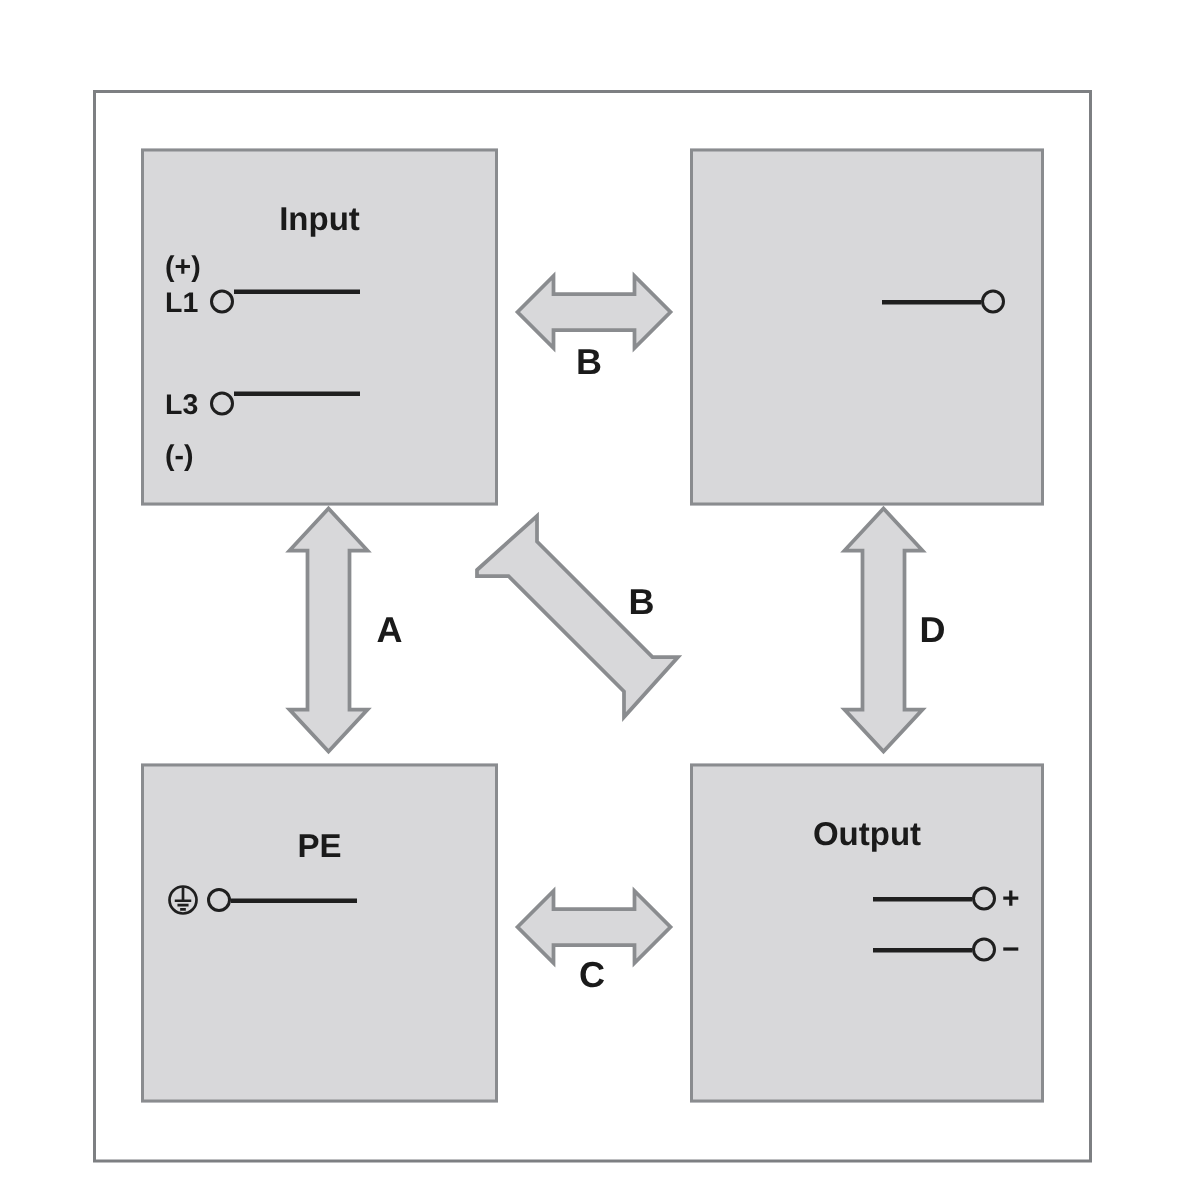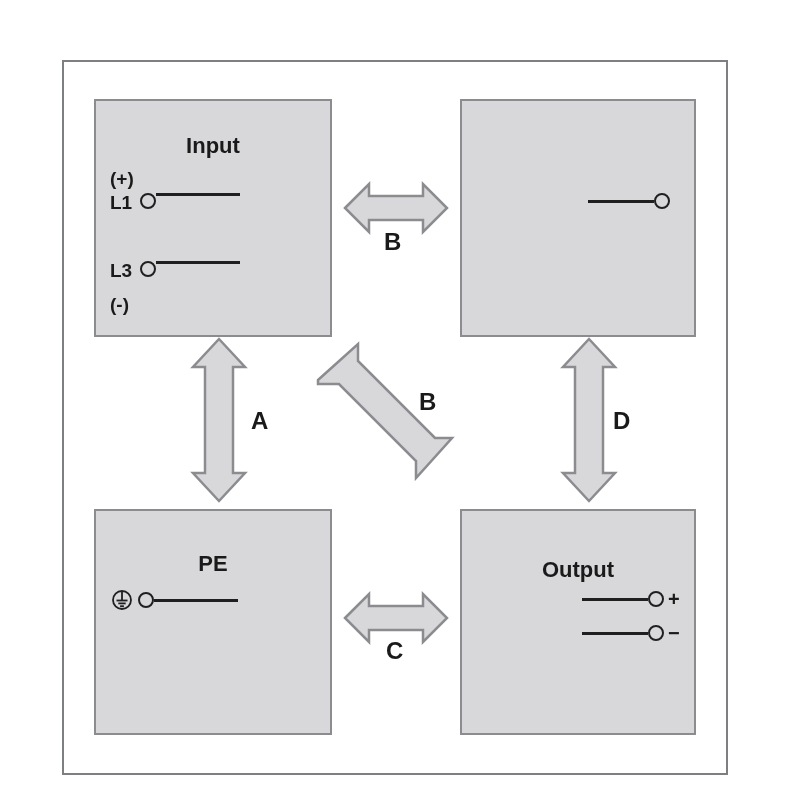--- a/index.html
+++ b/index.html
@@ -62,21 +62,21 @@
   }
 
   #block-input   { left: 92px;  top: 97px;  width: 238px; height: 238px; }
   #block-signal  { left: 458px; top: 97px;  width: 236px; height: 238px; }
   #block-pe      { left: 92px;  top: 507px; width: 238px; height: 226px; }
   #block-output  { left: 458px; top: 507px; width: 236px; height: 226px; }
 
   #block-input  .block-title { top: 32px; }
   #block-signal .block-title { top: 38px; }
   #block-pe     .block-title { top: 40px; }
-  #block-output .block-title { top: 46px; }
+  #block-output .block-title { top: 32px; }
 
   
   .term-row {
     position: absolute;
     display: flex;
     height: 24px;
   }
   .term-label {
     font-size: 19px;
     font-weight: bold;

